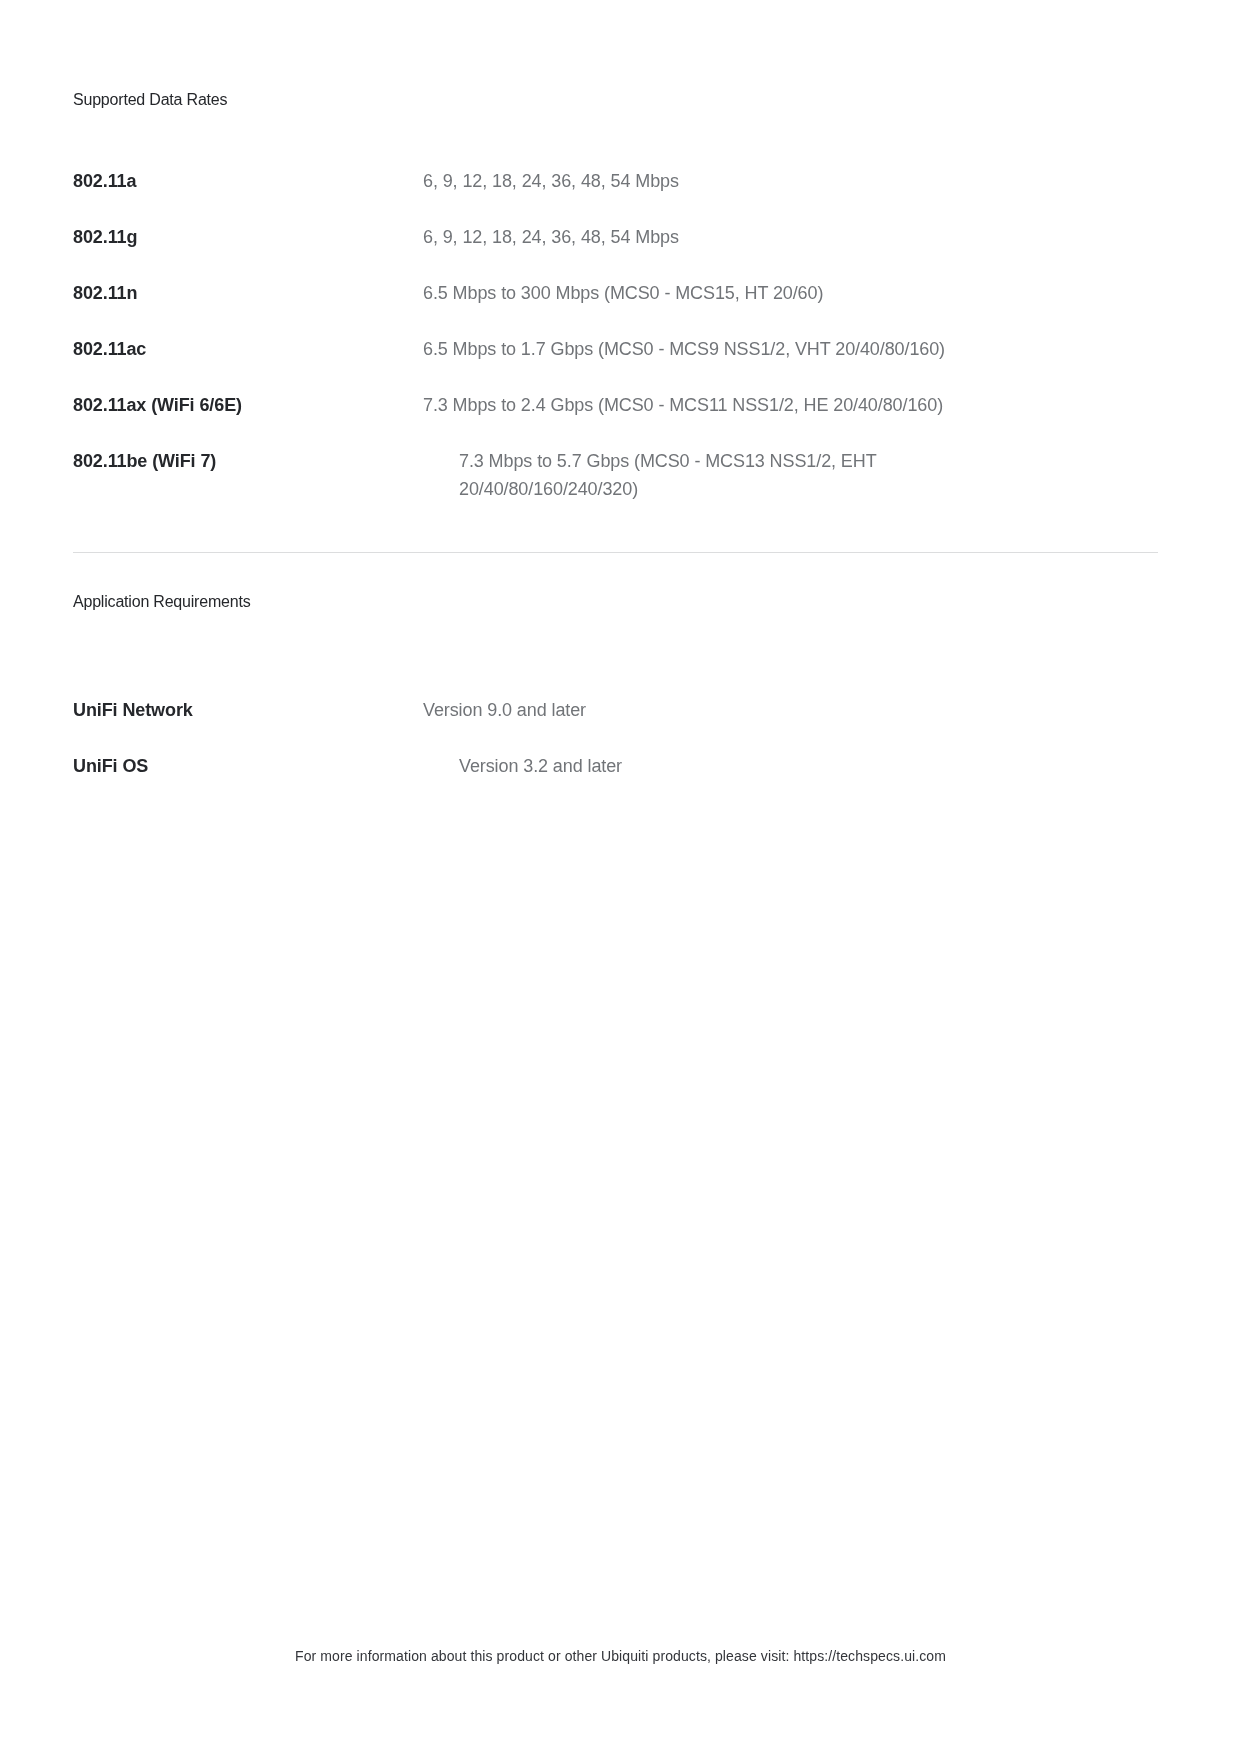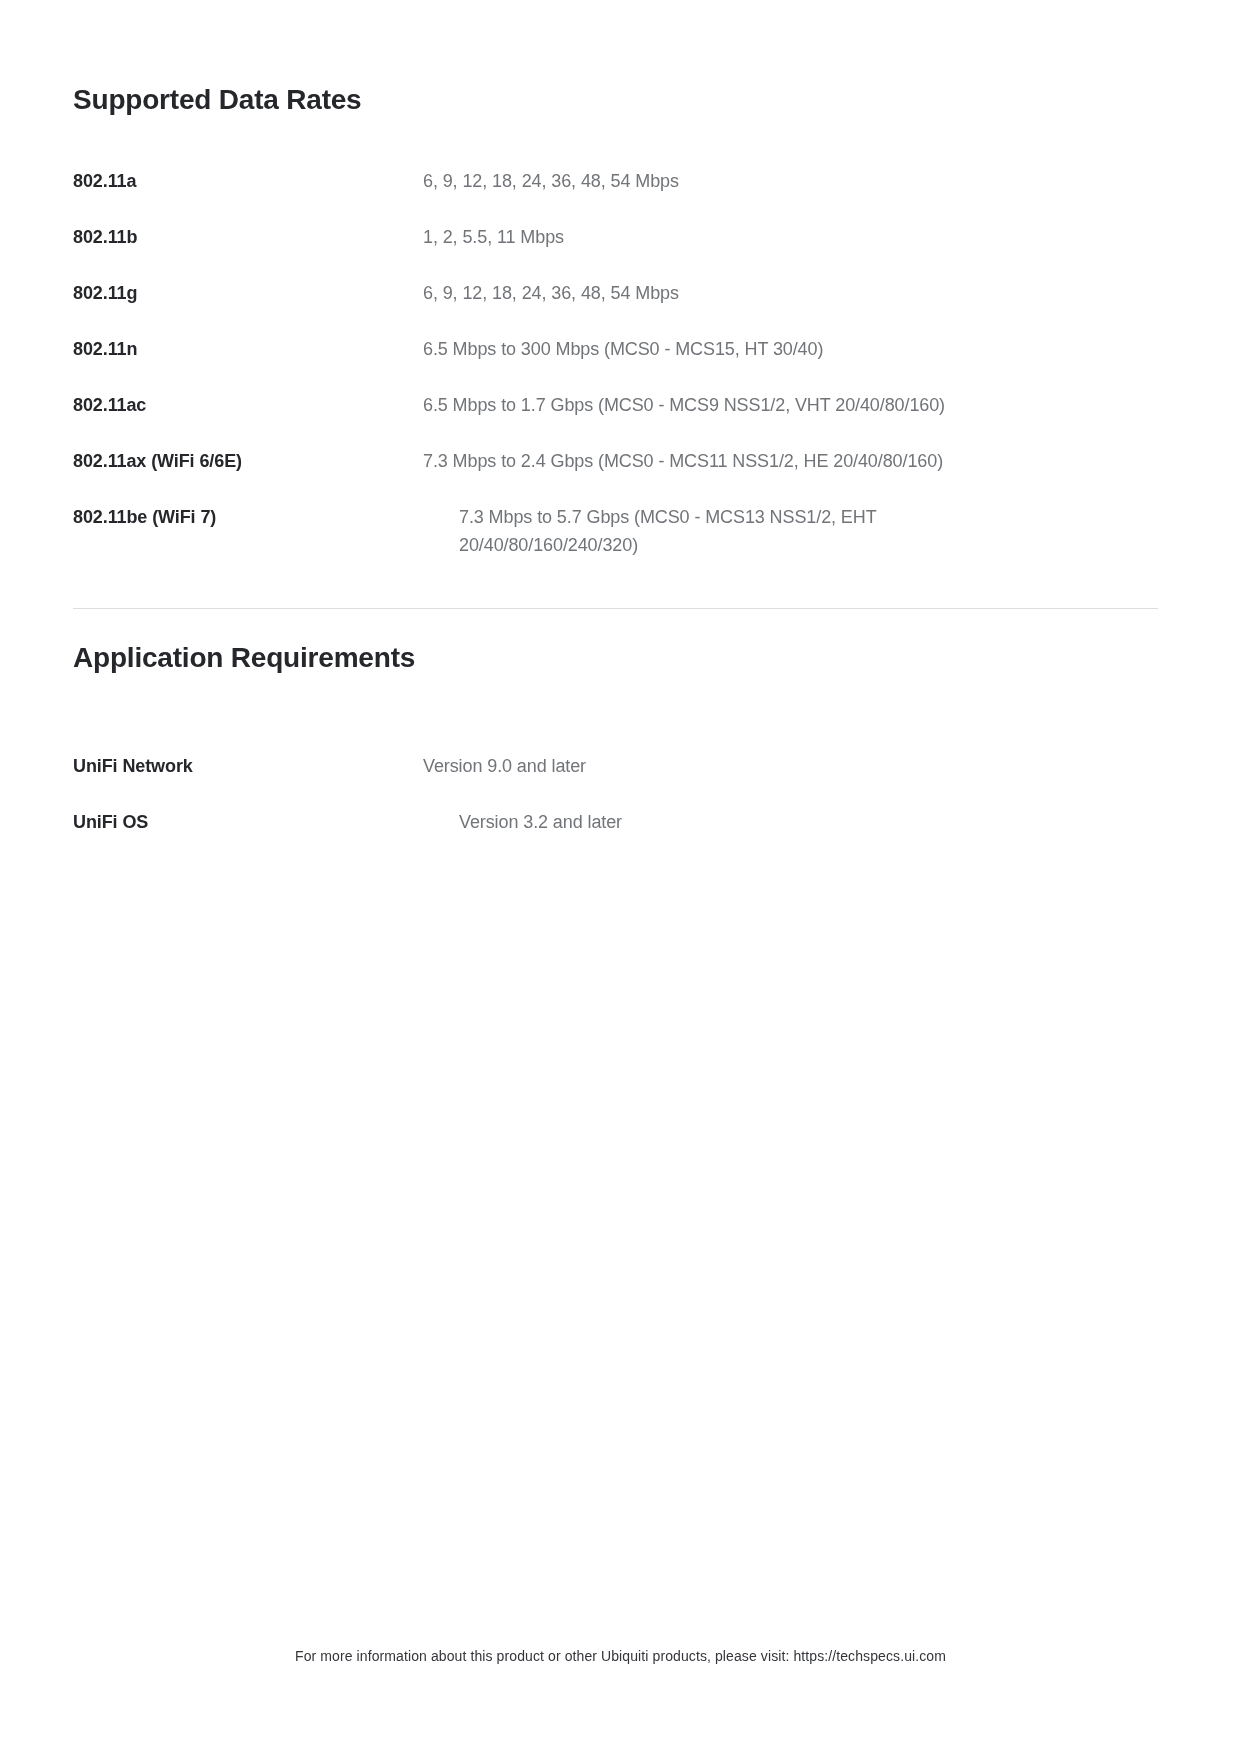--- a/index.html
+++ b/index.html
@@ -13,23 +13,23 @@
     width: 1240px;
     height: 1754px;
     background: #ffffff;
     overflow: hidden;
     margin: 0 auto;
   }
   .content {
     padding: 0 82px 0 73px;
   }
   .section-title {
-    font-size: 28px;
+    font-size: 16px;
     line-height: 28px;
-    font-weight: 700;
+    font-weight: 400;
     color: #25272b;
     letter-spacing: -0.2px;
   }
   .title-data-rates { padding-top: 86px; }
   .title-app-reqs   { padding-top: 0; }
   .spec-table { margin-top: 53px; }
   .spec-table-2 { margin-top: 80px; }
   .spec-row {
     display: flex;
     align-items: flex-start;
@@ -81,30 +81,26 @@
   <div class="content">
 
     <h2 class="section-title title-data-rates">Supported Data Rates</h2>
 
     <div class="spec-table">
       <div class="spec-row">
         <div class="spec-label">802.11a</div>
         <div class="spec-value">6, 9, 12, 18, 24, 36, 48, 54 Mbps</div>
       </div>
       <div class="spec-row">
-        <div class="spec-label">802.11b</div>
-        <div class="spec-value">1, 2, 5.5, 11 Mbps</div>
-      </div>
-      <div class="spec-row">
         <div class="spec-label">802.11g</div>
         <div class="spec-value">6, 9, 12, 18, 24, 36, 48, 54 Mbps</div>
       </div>
       <div class="spec-row">
         <div class="spec-label">802.11n</div>
-        <div class="spec-value">6.5 Mbps to 300 Mbps (MCS0 - MCS15, HT 30/40)</div>
+        <div class="spec-value">6.5 Mbps to 300 Mbps (MCS0 - MCS15, HT 20/60)</div>
       </div>
       <div class="spec-row">
         <div class="spec-label">802.11ac</div>
         <div class="spec-value">6.5 Mbps to 1.7 Gbps (MCS0 - MCS9 NSS1/2, VHT 20/40/80/160)</div>
       </div>
       <div class="spec-row">
         <div class="spec-label">802.11ax (WiFi 6/6E)</div>
         <div class="spec-value">7.3 Mbps to 2.4 Gbps (MCS0 - MCS11 NSS1/2, HE 20/40/80/160)</div>
       </div>
       <div class="spec-row">

